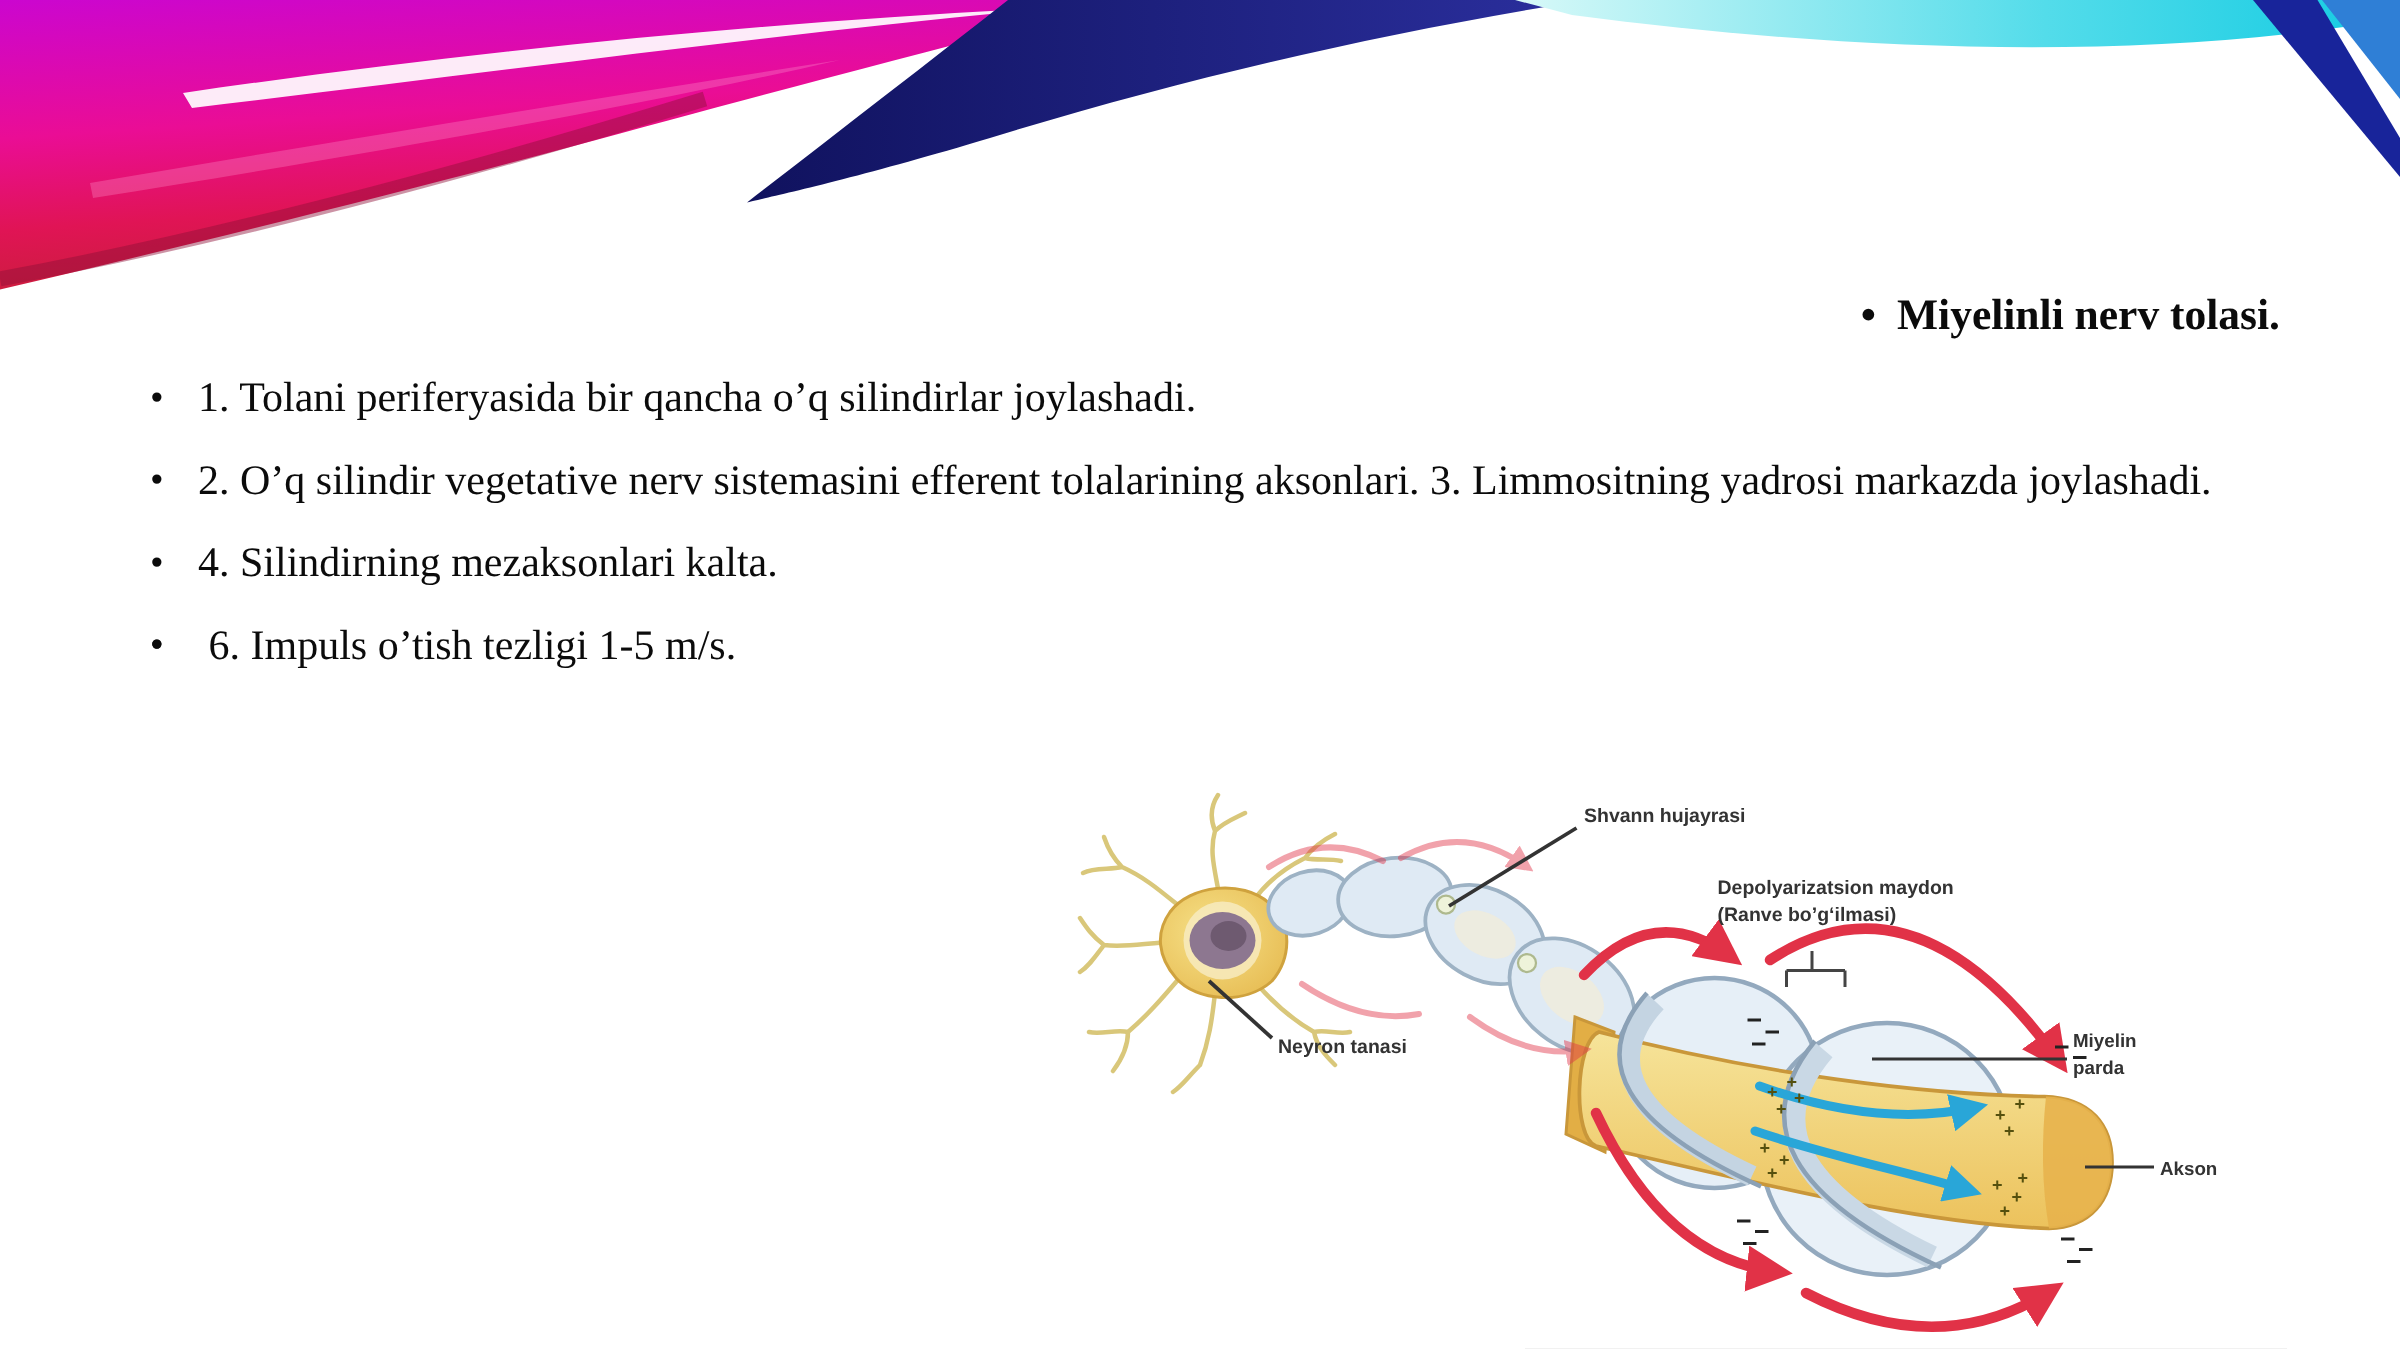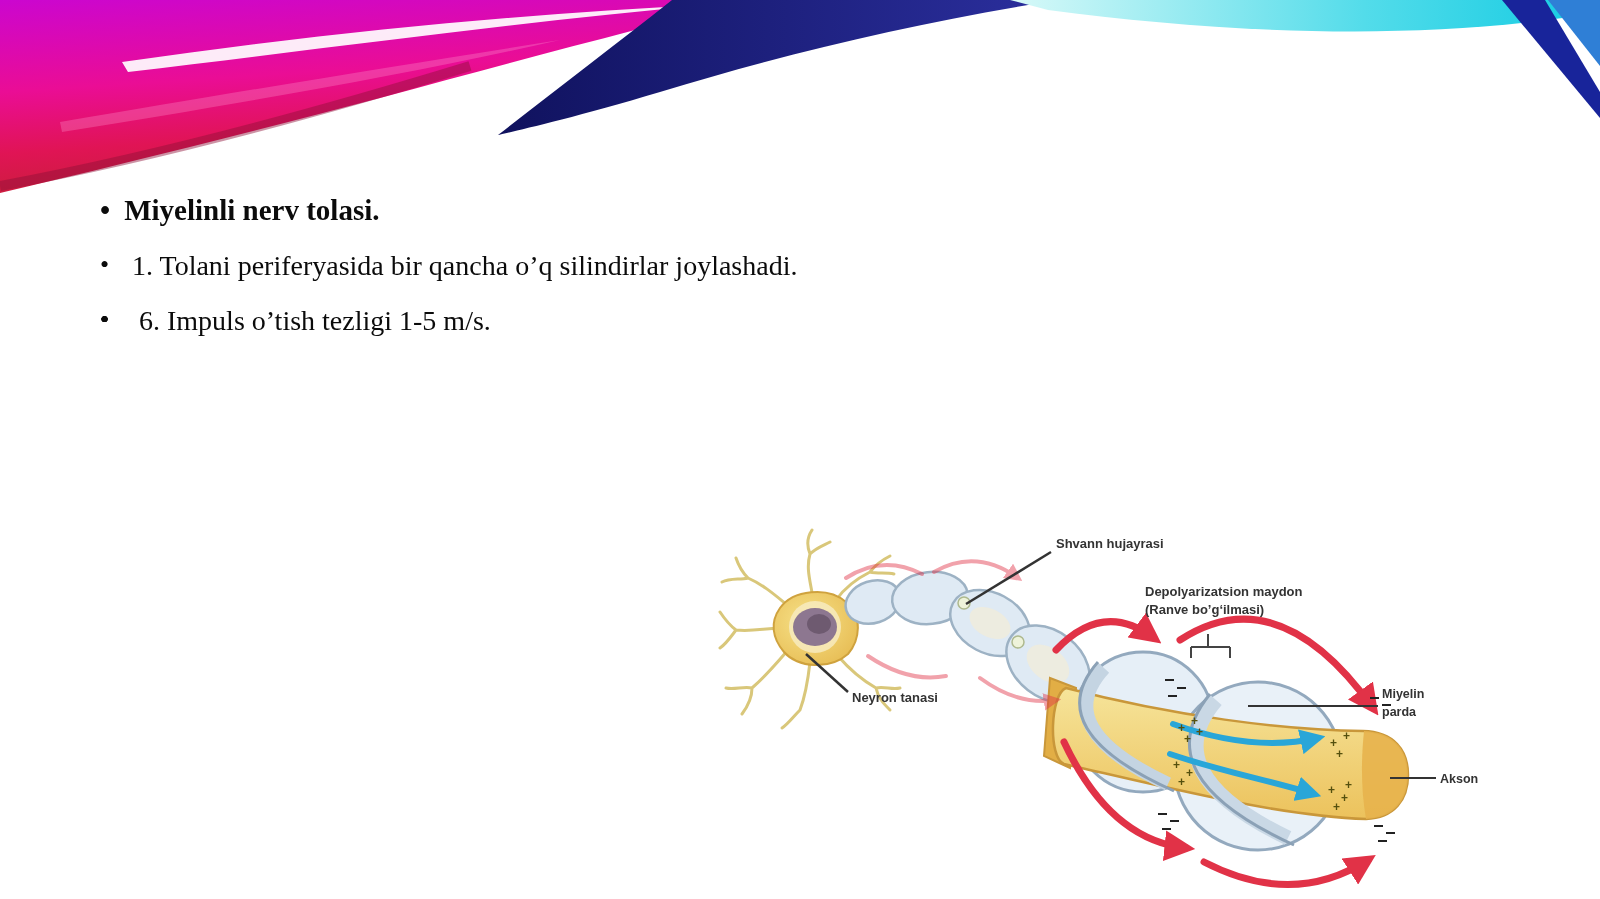--- a/index.html
+++ b/index.html
@@ -4,21 +4,21 @@
 <style>
   html,body{margin:0;padding:0;background:#e8e8e8;}
   .slide{
     position:relative;width:1600px;height:899px;background:#ffffff;
     overflow:hidden;font-family:"Liberation Serif",serif;color:#0b0b0b;
     margin:0 auto;
   }
   .header-art{position:absolute;top:0;left:0;width:1600px;height:210px;pointer-events:none;}
   .content{position:absolute;left:100px;top:190px;width:1420px;}
   .title-line{
-    text-align:left;font-weight:bold;font-size:29px;line-height:40px;
+    text-align:right;font-weight:bold;font-size:29px;line-height:40px;
     margin:0 0 16px 0;
   }
   .title-line .dot{margin-right:14px;}
   ul.bullets{list-style:none;margin:0;padding:0;font-size:28px;}
   ul.bullets li{
     position:relative;padding-left:32px;margin-bottom:15px;line-height:40px;
   }
   ul.bullets .dot{position:absolute;left:0;top:-1px;font-size:26px;}
   ul.bullets .btxt{white-space:pre-wrap;font-family:Liberation Serif, serif;}
   .figure{position:absolute;left:718px;top:528px;width:790px;height:370px;}
@@ -67,23 +67,25 @@
     <div class="title-line">
       <span class="dot">•</span><span>Miyelinli nerv tolasi.</span>
     </div>
     <ul class="bullets">
       <li>
         <span class="dot">•</span>
         <span class="btxt">1. Tolani periferyasida bir qancha o’q silindirlar joylashadi.</span>
       </li>
       <li>
         <span class="dot">•</span>
-      </li>
-      <li>
-        <span class="dot">•</span>
+        <span class="btxt">2. O’q silindir vegetative nerv sistemasini efferent tolalarining aksonlari. 3. Limmositning yadrosi markazda joylashadi.</span>
+      </li>
+      <li>
+        <span class="dot">•</span>
+        <span class="btxt">4. Silindirning mezaksonlari kalta.</span>
       </li>
       <li>
         <span class="dot">•</span>
       </li>
       <li>
         <span class="dot">•</span>
         <span class="btxt"> 6. Impuls o’tish tezligi 1-5 m/s.</span>
       </li>
     </ul>
   </div>

